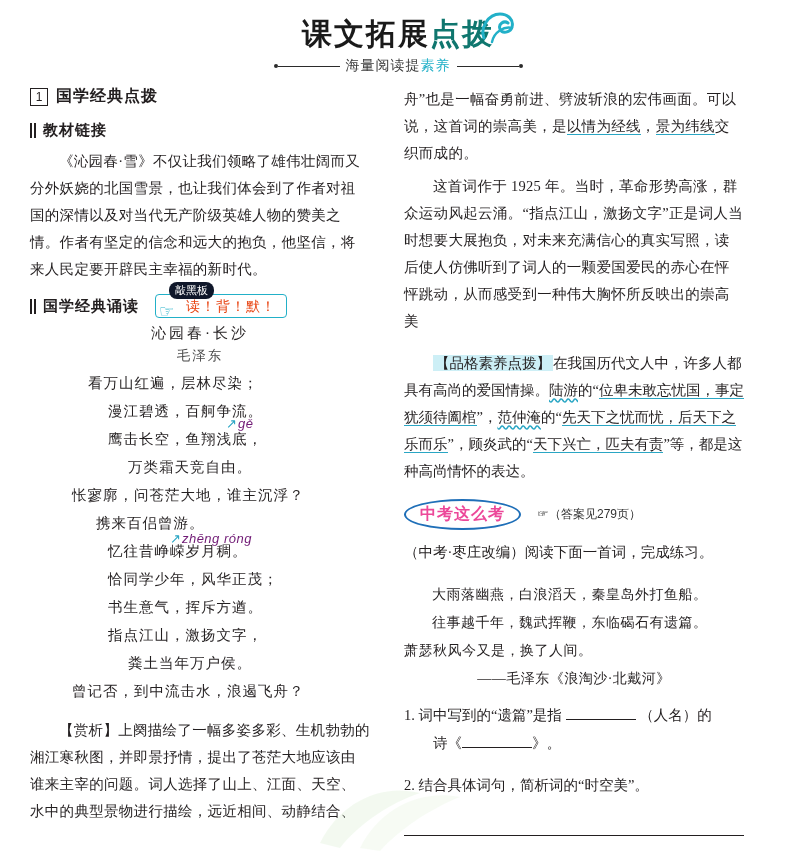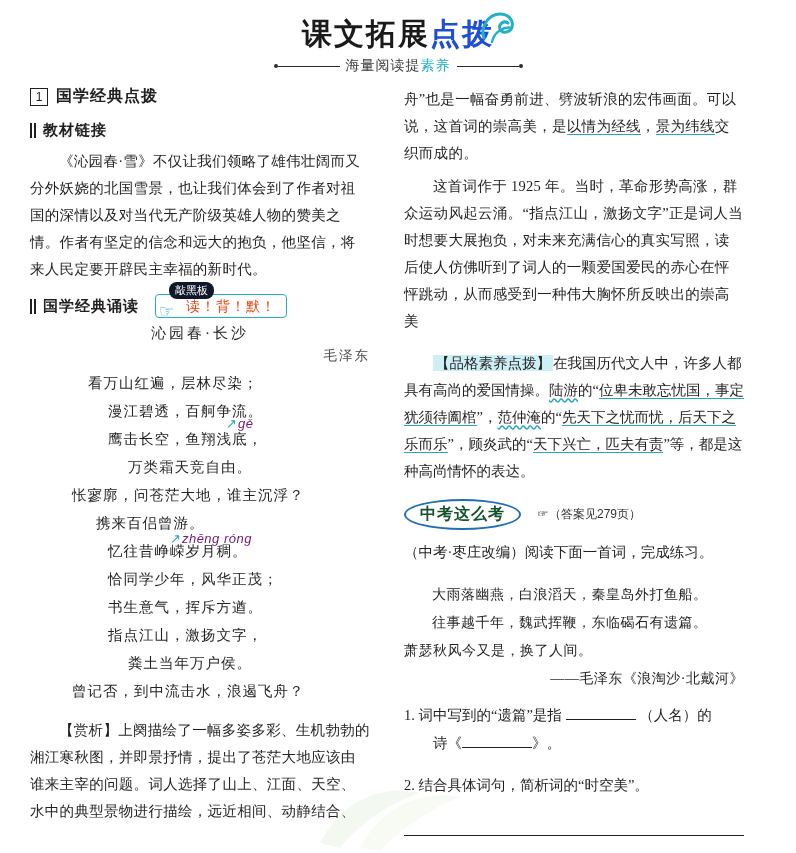--- a/index.html
+++ b/index.html
@@ -24,21 +24,21 @@
     font-family: "Liberation Sans", sans-serif;
     font-weight: bold;
     font-size: 30px;
     letter-spacing: 2px;
     color: #1a1a1a;
     padding-top: 14px;
     display: inline-block;
     position: relative;
   }
   .header-title .accent {
-    color: #1d4ed8;
+    color: #0f766e;
     font-size: 30px;
   }
   .header-swirl {
     position: absolute;
     left: 176px;
     top: 8px;
     width: 40px;
     height: 38px;
     color: #22b0c8;
   }
@@ -136,21 +136,21 @@
 
   
   .poem { margin-top: 6px; position: relative; }
   .poem .ptitle {
     text-align: center;
     font-size: 15px;
     letter-spacing: 3px;
     margin-bottom: 4px;
   }
   .poem .pauthor {
-    text-align: right;
+    text-align: center;
     font-size: 13.5px;
     color: #4a4a4a;
     letter-spacing: 2px;
     margin-bottom: 4px;
   }
   .poem .pline {
     font-size: 14.5px;
     line-height: 28px;
     letter-spacing: 1px;
     position: relative;
@@ -245,39 +245,39 @@
   .mid-exam {
     margin: 14px 0 6px 0;
     display: flex;
     align-items: center;
     gap: 6px;
   }
   .oval {
     border: 2px solid #1f6fb8;
     border-radius: 50% / 50%;
     padding: 3px 14px;
-    color: #14532d;
+    color: #ec4899;
     font-family: "Liberation Sans", sans-serif;
     font-weight: bold;
     font-size: 16px;
     letter-spacing: 1px;
   }
   .ans-note {
     font-size: 12px;
     color: #333;
     font-family: "Liberation Sans", sans-serif;
     margin-left: 10px;
   }
   .ci {
     font-size: 14px;
     line-height: 28px;
     letter-spacing: 0.5px;
   }
   .ci.ind { text-indent: 2em; }
-  .ci.right { text-align: right; }
+  .ci.right { text-align: center; }
   .q {
     font-size: 14.5px;
     line-height: 28px;
     margin-top: 8px;
   }
   .blank-line {
     display: inline-block;
     border-bottom: 1px solid #231f20;
     width: 70px;
     height: 14px;

